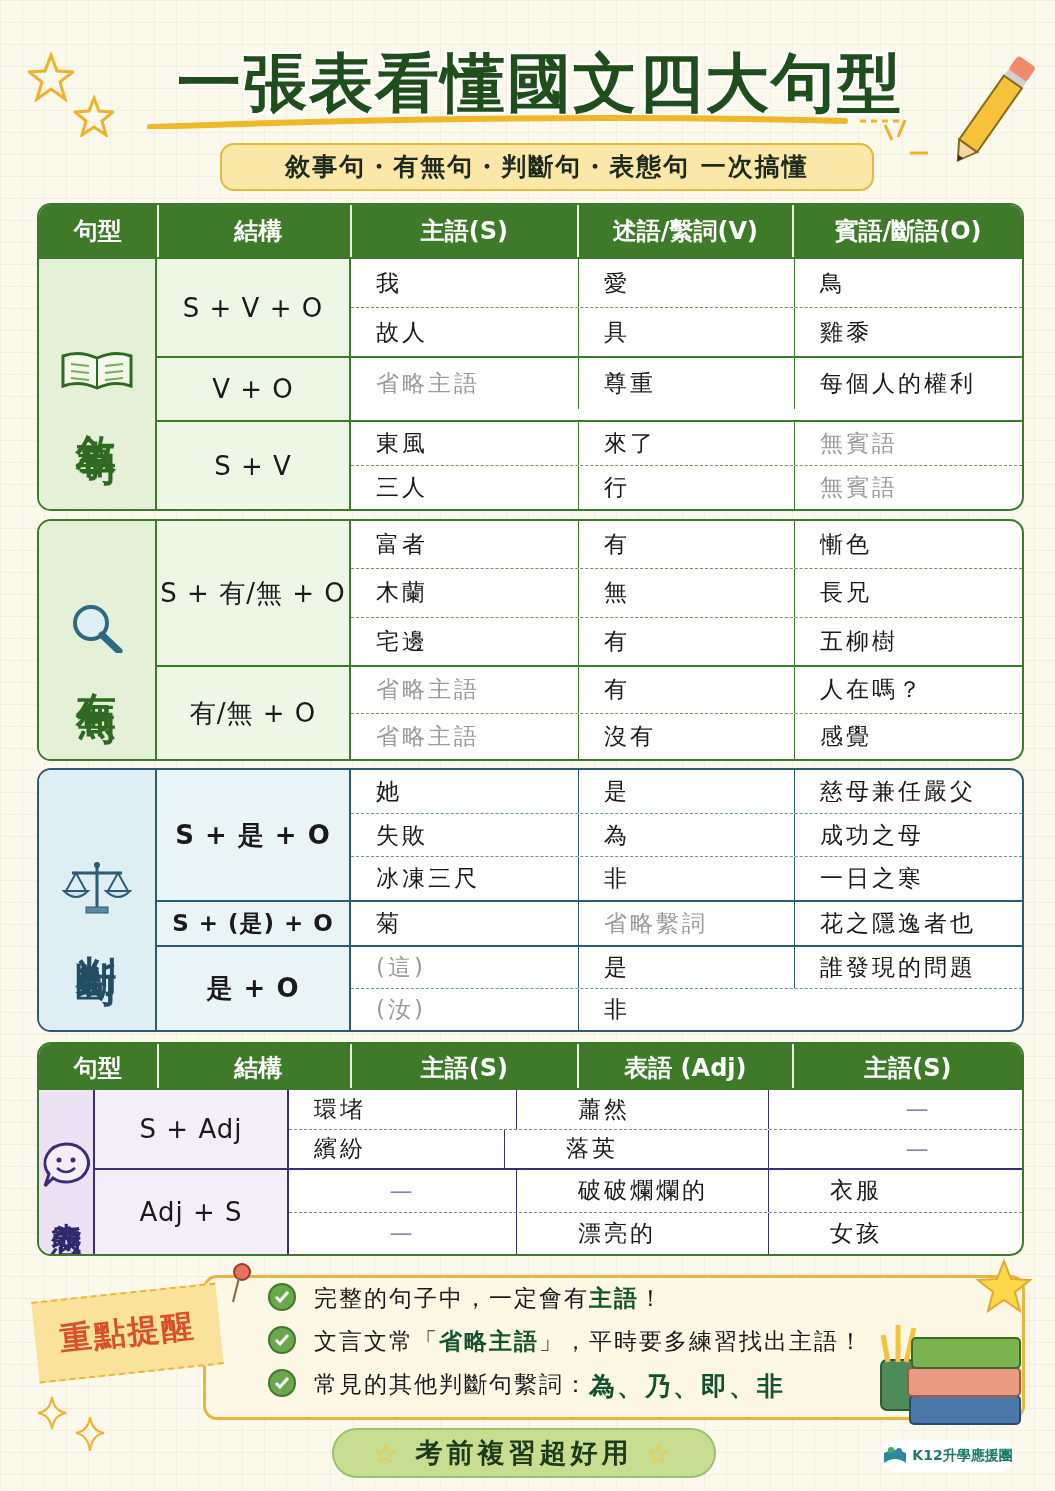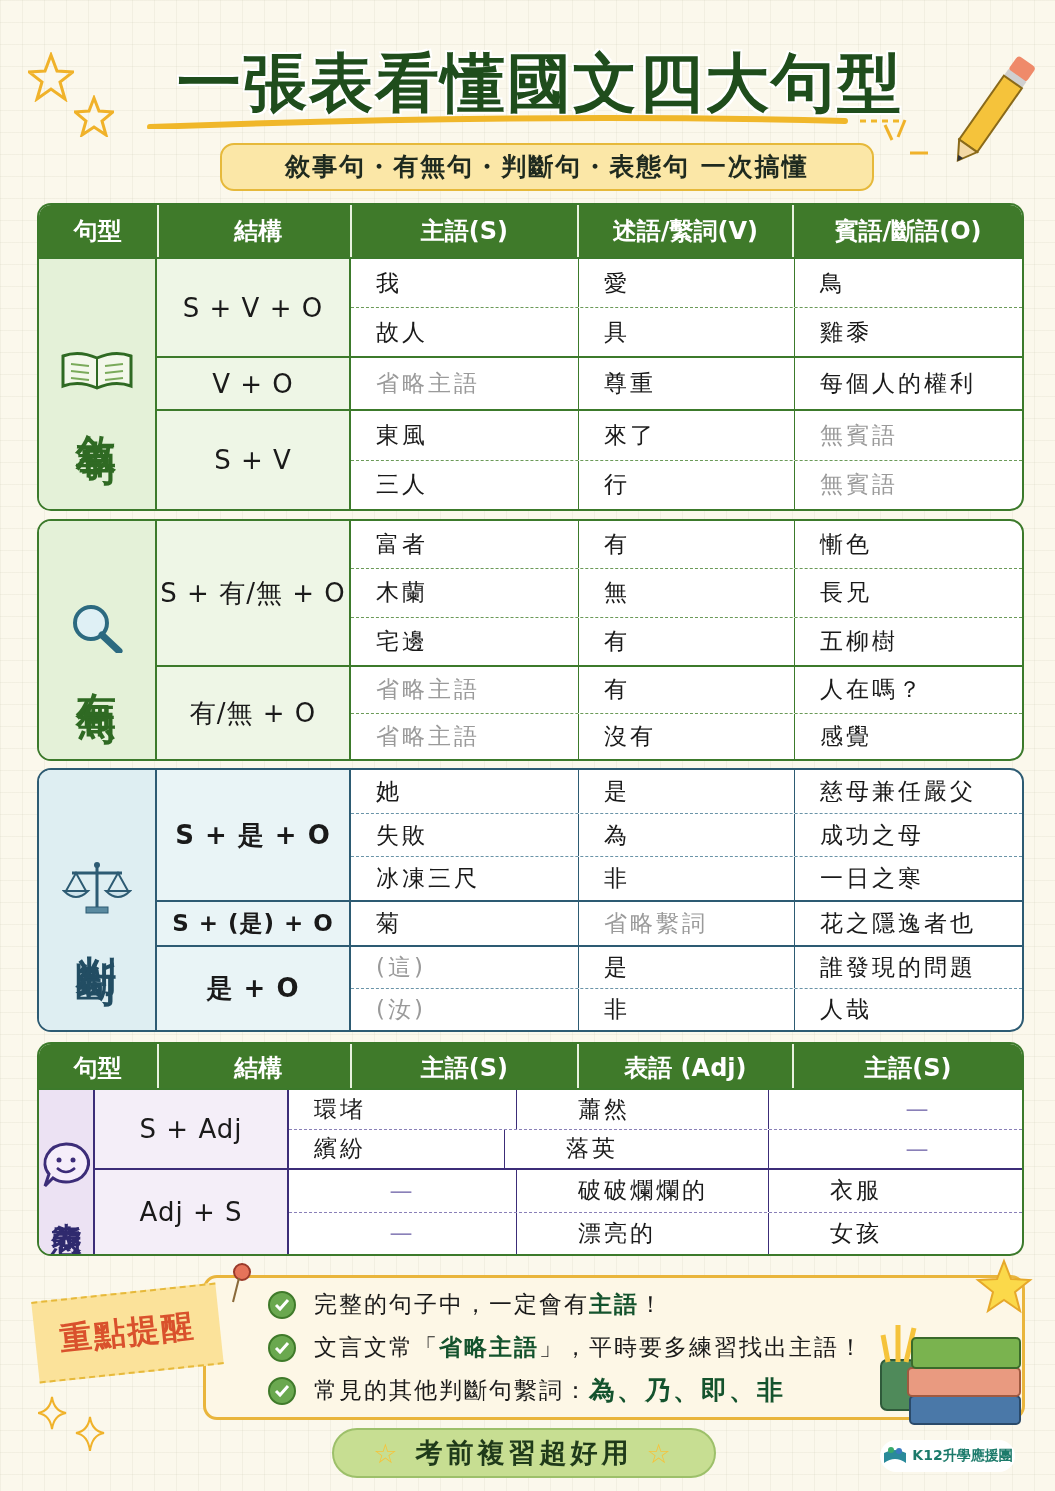--- a/index.html
+++ b/index.html
@@ -86,21 +86,21 @@
     border: 3px solid #e9b53c; border-radius: 14px; background: #fdf7e6;
   }
   .reminder-tag {
     position: absolute; left: 35px; top: 1292px; width: 185px; height: 82px;
     background: #fbe29a; transform: rotate(-6deg);
     border-top: 2px dashed #e6b93b; border-bottom: 2px dashed #e6b93b;
     display: flex; align-items: center; justify-content: center;
     font-size: 32px; font-weight: bold; color: #d9512c; letter-spacing: 2px;
   }
   .tips { position: absolute; left: 268px; top: 1283px; }
-  .tip { display: flex; align-items: center; height: 43px; font-size: 23px; letter-spacing: 2px; }
+  .tip { display: flex; height: 43px; font-size: 23px; letter-spacing: 2px; }
   .check { width: 28px; height: 28px; border-radius: 50%; background: #6aa84f; border: 2px solid #3f7a2a; display: flex; align-items: center; justify-content: center; margin-right: 18px; }
   .hl { color: #14532d; font-weight: bold; }
   .cta {
     position: absolute; left: 332px; top: 1428px; width: 384px; height: 50px;
     background: #c7de92; border: 2px solid #9dc06a; border-radius: 25px;
     display: flex; align-items: center; justify-content: center; gap: 14px;
     font-size: 27px; font-weight: bold; color: #1f3a1a; letter-spacing: 4px;
   }
   .logo {
     position: absolute; left: 880px; top: 1440px; width: 135px; height: 32px;
@@ -167,21 +167,21 @@
             <div class="cell r4">愛</div>
             <div class="cell r5">鳥</div>
           </div>
         <div class="row" style="height:48px">
             <div class="cell r3">故人</div>
             <div class="cell r4">具</div>
             <div class="cell r5">雞黍</div>
           </div>
       </div>
     </div>
-    <div class="group" style="height:53px">
+    <div class="group" style="height:64px">
       <div class="struct">V + O</div>
       <div class="rows">
         <div class="row" style="height:51px">
             <div class="cell r3 muted">省略主語</div>
             <div class="cell r4">尊重</div>
             <div class="cell r5">每個人的權利</div>
           </div>
       </div>
     </div>
     <div class="group" style="flex:1">
@@ -295,21 +295,20 @@
       <div class="struct">是 + O</div>
       <div class="rows">
         <div class="row" style="flex:1">
             <div class="cell r3 muted">(這)</div>
             <div class="cell r4">是</div>
             <div class="cell r5">誰發現的問題</div>
           </div>
         <div class="row" style="flex:1">
             <div class="cell r3 muted">(汝)</div>
             <div class="cell r4">非</div>
-            <div class="cell r5">人哉</div>
           </div>
       </div>
     </div>
   </div>
 </div>
 
 <div class="table" style="top:1042px;height:50px;border-radius:14px 14px 0 0;border:2px solid #3c7a2b;border-bottom:none">
   <div class="hdr" style="height:48px">
     <div class="c1">句型</div>
     <div class="c2">結構</div>

